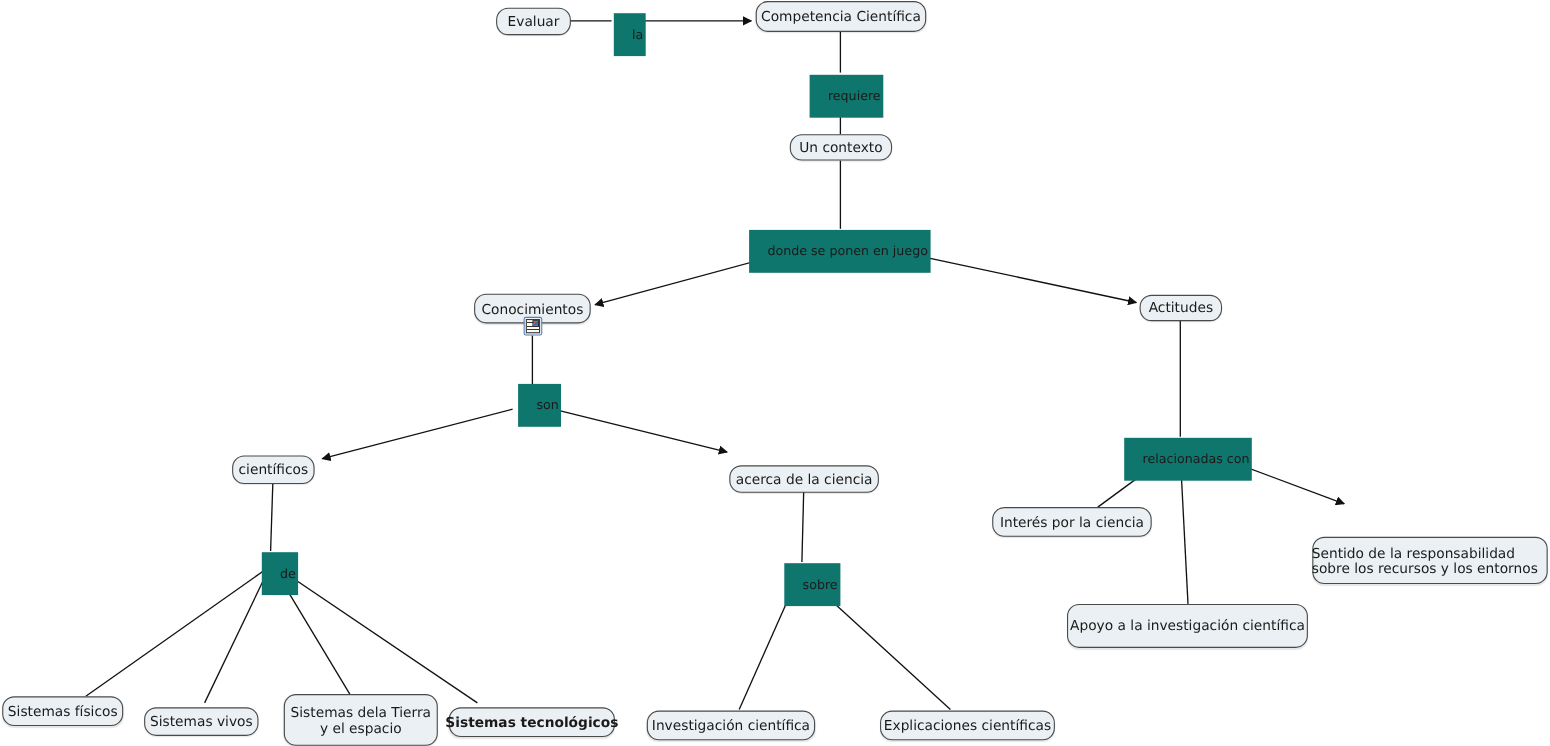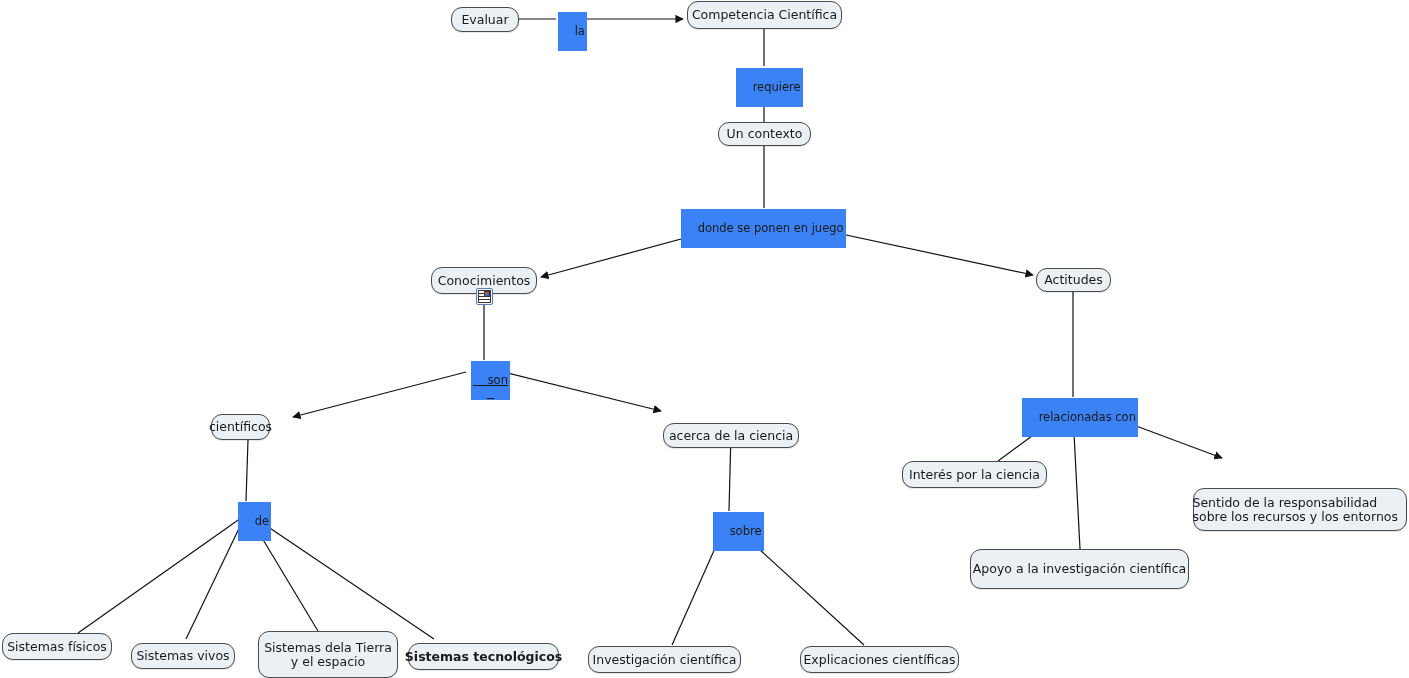--- a/index.html
+++ b/index.html
@@ -48,21 +48,21 @@
   .node.left-align {
     justify-content: flex-end;
     text-align: left;
     margin-top: 27px;
   }
   .link-label {
     position: absolute;
     font-size: 11.5px;
     line-height: 13px;
     color: #1a1a1a;
-    background: #3b82f6;
+    background: #0f766e;
     white-space: pre;
     padding: 0 2px;
     text-align: center;
   }
   .res-icon {
     position: absolute;
     width: 17px;
     height: 17px;
     box-sizing: border-box;
     border: 1px solid #5a7fb0;
@@ -178,21 +178,21 @@
   <div class="res-icon" style="left:476px; top:288px;">
     <div class="sheet">
       <div class="thumb"></div>
     </div>
   </div>
 
   <div class="node" style="left:1036px; top:268px; width:75px; height:24px;">
     <span>Actitudes</span>
   </div>
 
-  <div class="node" style="left:211px; top:414px; width:59px; height:26px;">
+  <div class="node" style="left:211px; top:414px; width:75px; height:26px;">
     <span>científicos</span>
   </div>
 
   <div class="node" style="left:663px; top:407px; width:136px; height:25px;margin-top:16px;">
     <span>acerca de la ciencia</span>
   </div>
 
   <div class="node" style="left:2px; top:633px; width:110px; height:27px;">
     <span>Sistemas físicos</span>
   </div>
@@ -236,21 +236,21 @@
   </div>
 
   <div class="link-label" style="left:736px; top:68px;">
     <span>requiere</span>
   </div>
 
   <div class="link-label" style="left:681px; top:209px;">
     <span>donde se ponen en juego</span>
   </div>
 
-  <div class="link-label" style="left:471px; top:361px;text-decoration:underline;">
+  <div class="link-label" style="left:471px; top:349px;">
     <span>son</span>
   </div>
 
   <div class="link-label" style="left:238px; top:502px;">
     <span>de</span>
   </div>
 
   <div class="link-label" style="left:713px; top:512px;">
     <span>sobre</span>
   </div>

